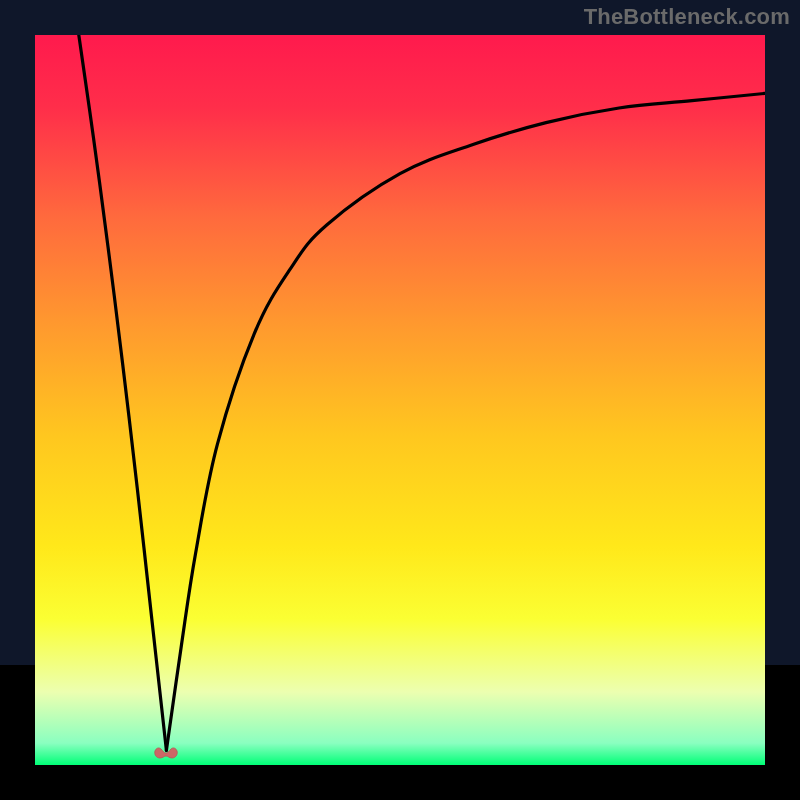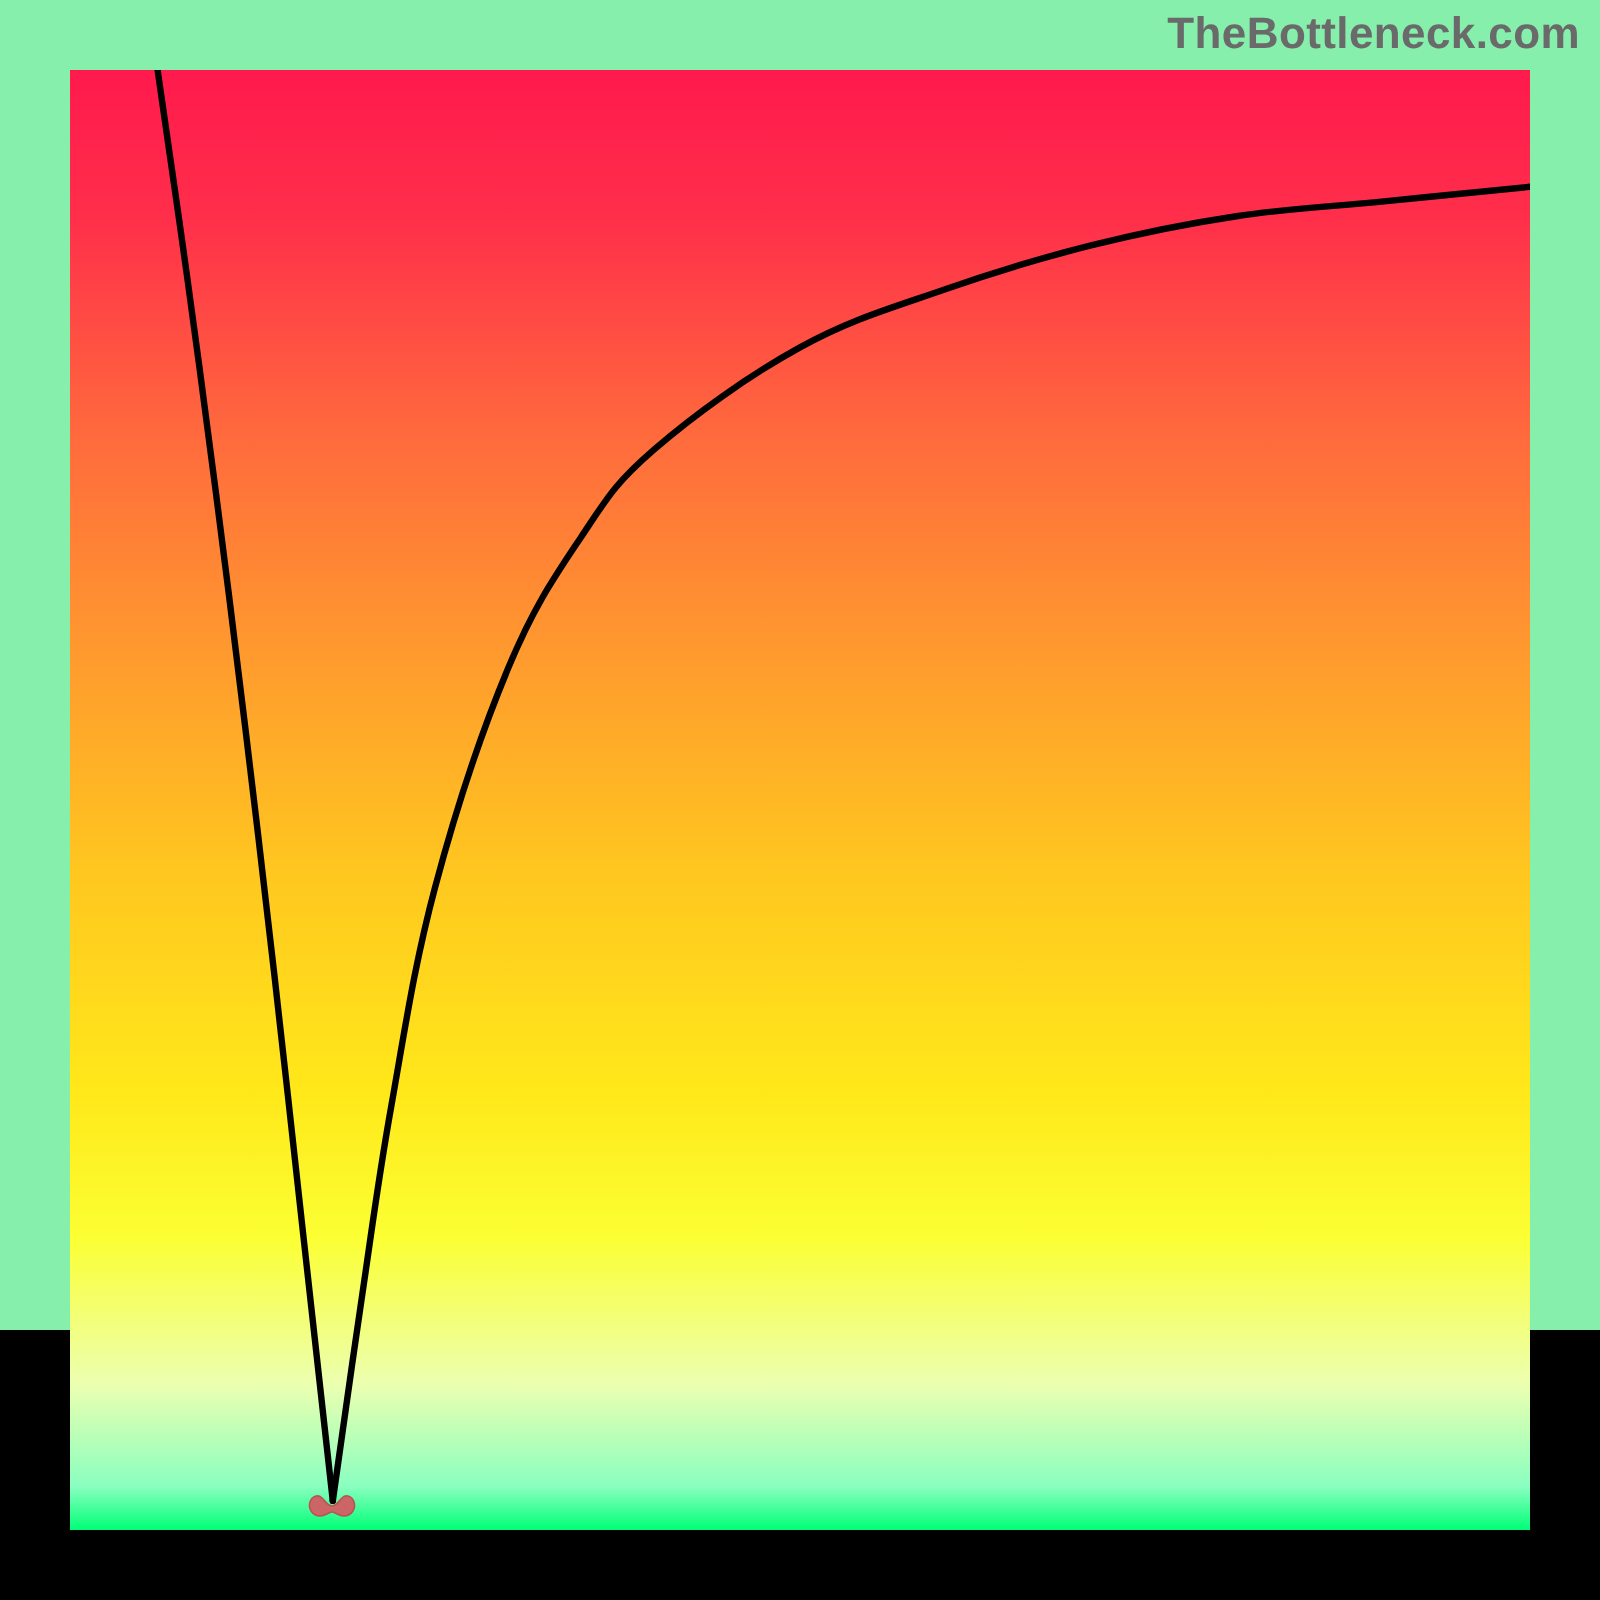--- a/index.html
+++ b/index.html
@@ -1,21 +1,21 @@
 <!DOCTYPE html>
 <html><head>
 <meta charset="utf-8">
 <style>
   * { margin: 0; padding: 0; box-sizing: border-box; }
   html, body { width: 800px; height: 800px; overflow: hidden; background: #000; }
   .frame {
     position: relative;
     width: 800px;
     height: 665px;
-    background: #86efac;
+    background: #0f172a;
   }
   .watermark {
     position: absolute;
     top: 4px;
     right: 10px;
     font-family: Arial, Helvetica, sans-serif;
     font-size: 22px;
     font-weight: 600;
     color: #6a6a6a;
     letter-spacing: 0.2px;

